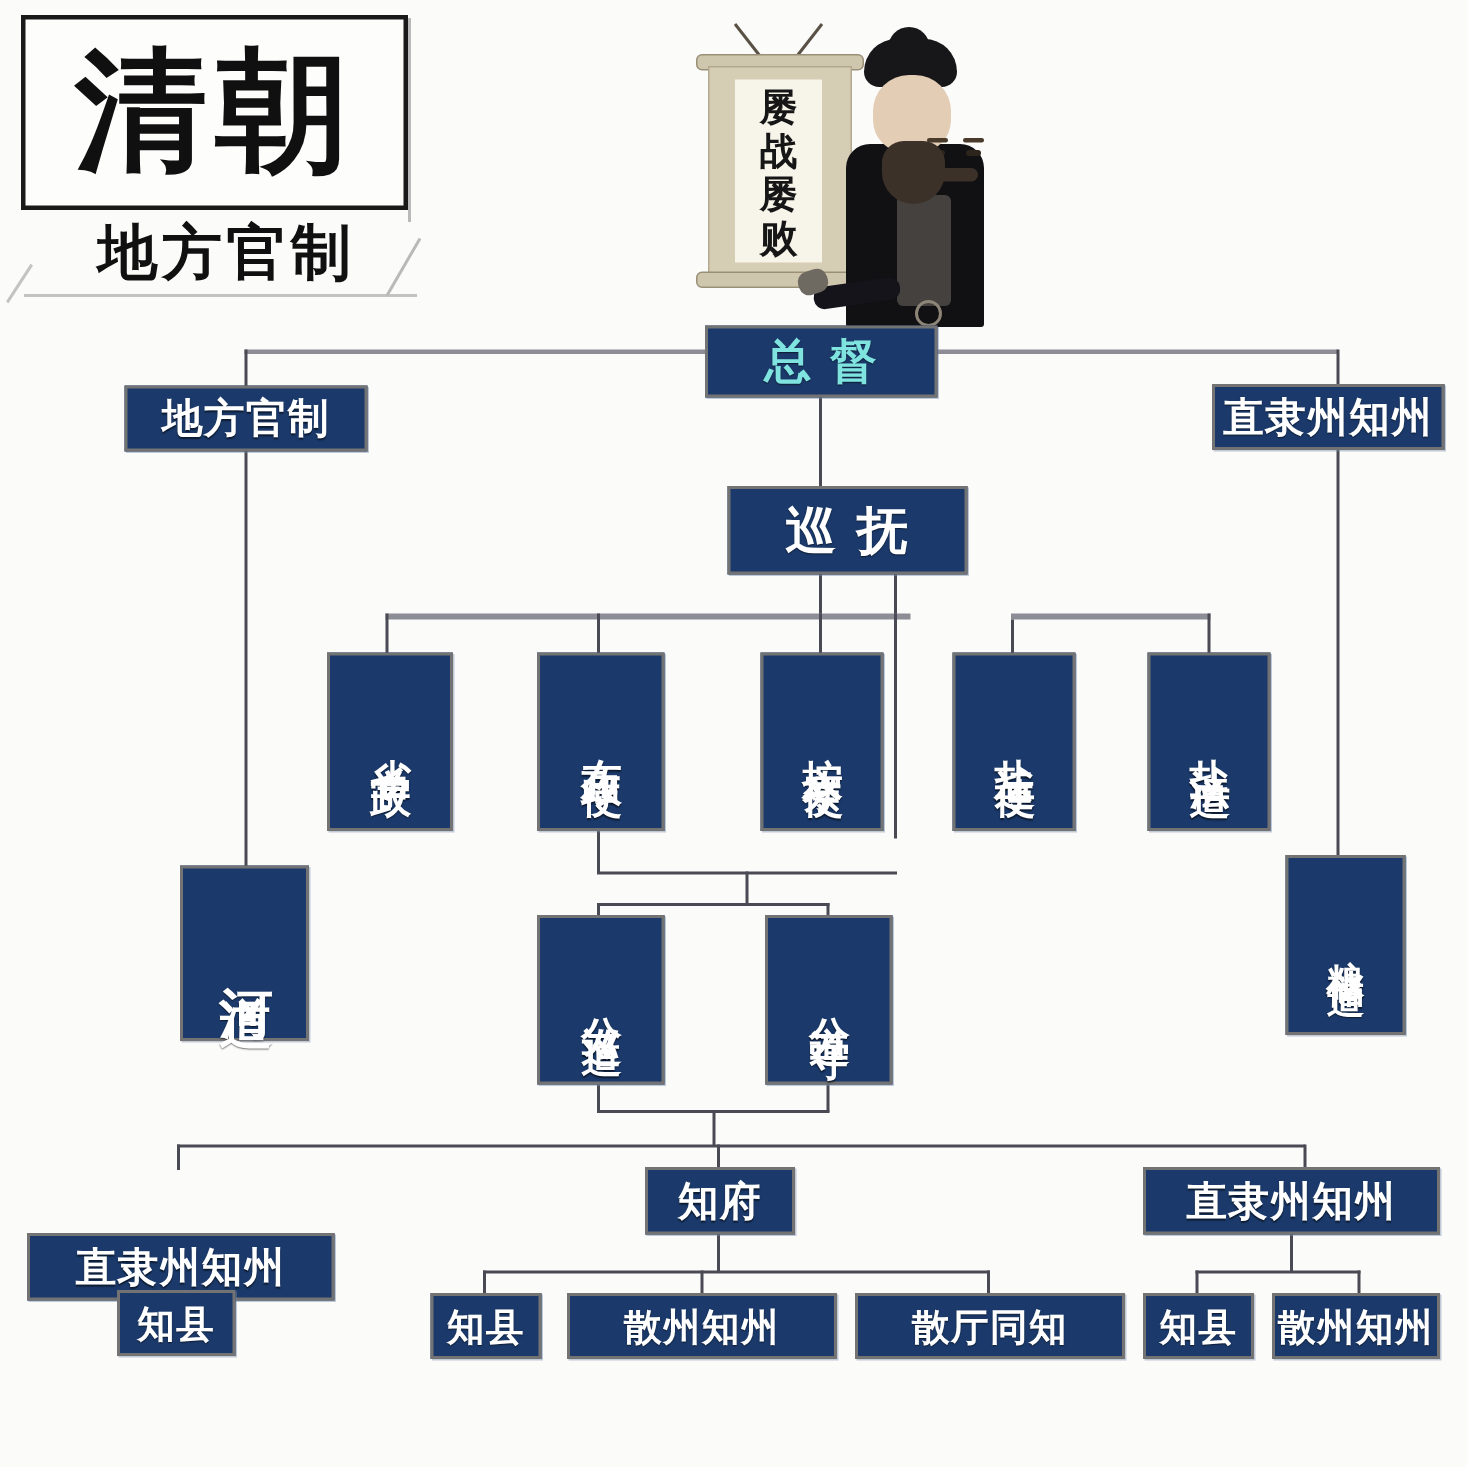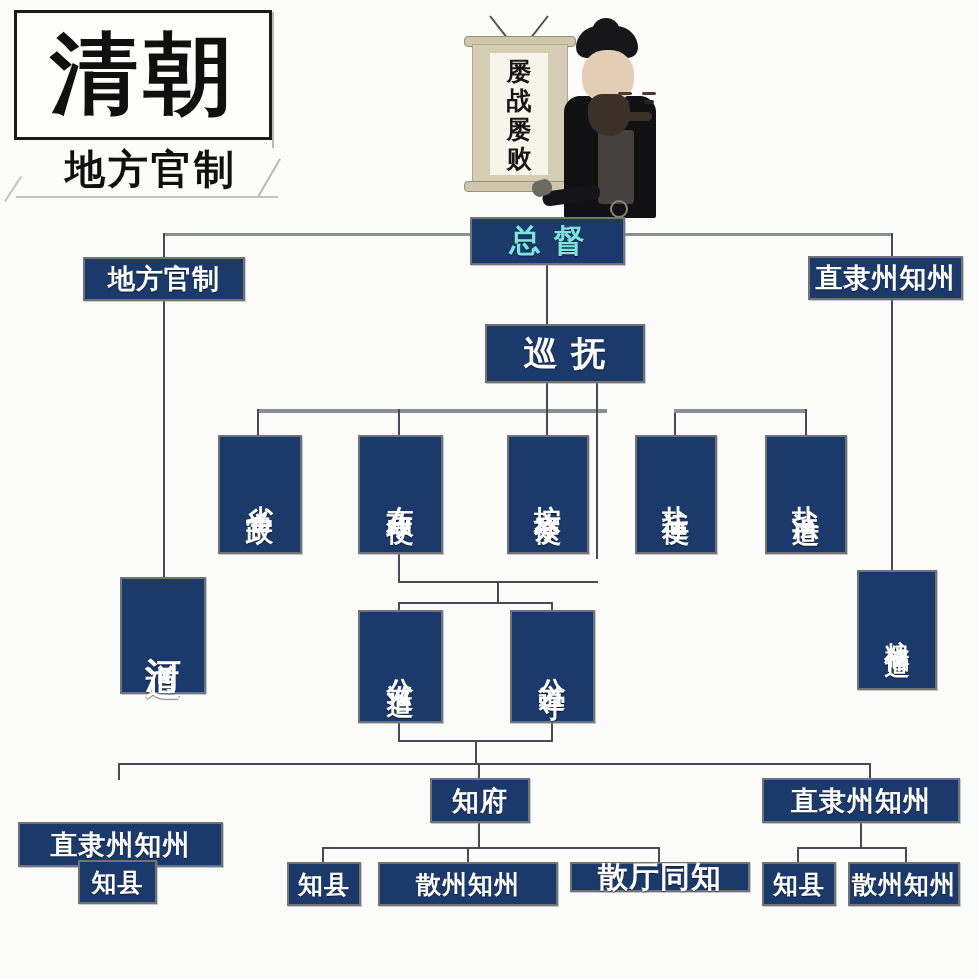--- a/index.html
+++ b/index.html
@@ -365,18 +365,18 @@
       <div class="node vertical" style="left: 120px; top: 577px; width: 86px; height: 117px; font-size: 36px;">河道</div>
       <div class="node vertical" style="left: 358px; top: 610px; width: 85px; height: 113px; font-size: 27px;">分巡道</div>
       <div class="node vertical" style="left: 510px; top: 610px; width: 85px; height: 113px; font-size: 27px;">分道守</div>
       <div class="node vertical" style="left: 857px; top: 570px; width: 80px; height: 120px; font-size: 25px;">粮储道</div>
       <div class="node" style="left: 18px; top: 822px; width: 205px; height: 45px; font-size: 27px;">直隶州知州</div>
       <div class="node" style="left: 430px; top: 778px; width: 100px; height: 45px; font-size: 27px;">知府</div>
       <div class="node" style="left: 762px; top: 778px; width: 198px; height: 45px; font-size: 27px;">直隶州知州</div>
       <div class="node" style="left: 78px; top: 860px; width: 79px; height: 44px; font-size: 25px;">知县</div>
       <div class="node" style="left: 287px; top: 862px; width: 74px; height: 44px; font-size: 25px;">知县</div>
       <div class="node" style="left: 378px; top: 862px; width: 180px; height: 44px; font-size: 25px;">散州知州</div>
-      <div class="node" style="left: 570px; top: 862px; width: 180px; height: 30px; font-size: 30px;">散厅同知</div>
+      <div class="node" style="left: 570px; top: 862px; width: 180px; height: 44px; font-size: 25px;">散厅同知</div>
       <div class="node" style="left: 762px; top: 862px; width: 74px; height: 44px; font-size: 25px;">知县</div>
       <div class="node" style="left: 848px; top: 862px; width: 112px; height: 44px; font-size: 25px;">散州知州</div>
     </div>
 
 </div>
 
 </body></html>

